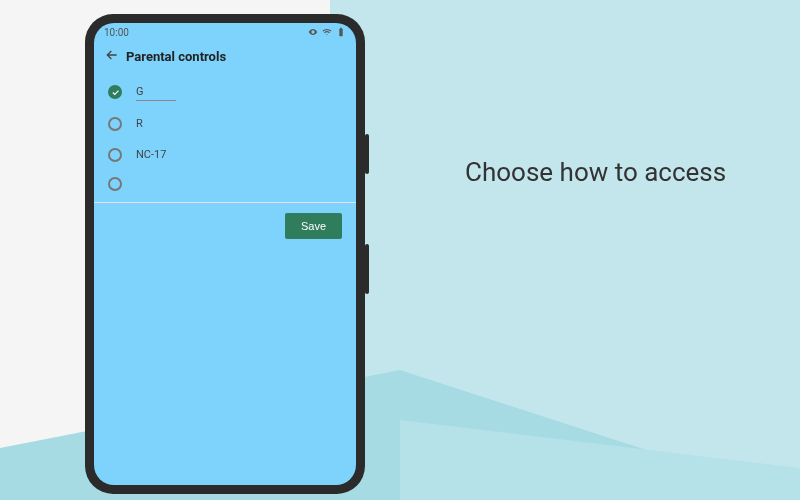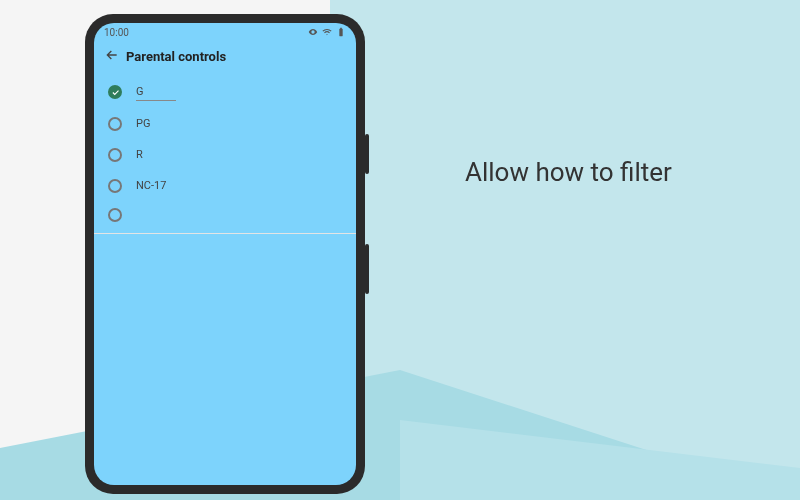--- a/index.html
+++ b/index.html
@@ -96,21 +96,21 @@
   }
 </style>
 </head>
 <body>
 
 <div class="bg-top2"></div>
 <div class="bg-bottom"></div>
 <div class="bg-bottom2"></div>
 
 <div class="promo">
-  <div>Allow how to filter</div>
+  <div>Choose how to access</div>
 </div>
 
 <div class="phone">
   <div class="screen">
 
     <div class="statusbar">
       <span>10:00</span>
       <span class="status-icons">
         <svg viewBox="0 0 24 24">
             <path d="M12 5c-7 0-10 7-10 7s3 7 10 7 10-7 10-7-3-7-10-7zm0 11a4 4 0 110-8 4 4 0 010 8z"></path>
@@ -138,39 +138,38 @@
 
       <div class="opt">
         <span class="radio sel">
           <svg viewBox="0 0 24 24">
               <path d="M5 12l5 5L20 7"></path>
             </svg>
         </span>
         <span class="opt-label underline">G</span>
       </div>
 
-      <div class="opt">
-        <span class="radio"></span>
-        <span class="opt-label">PG</span>
-      </div>
 
 
       <div class="opt">
         <span class="radio"></span>
         <span class="opt-label">R</span>
       </div>
 
       <div class="opt">
         <span class="radio"></span>
         <span class="opt-label">NC-17</span>
       </div>
 
       <div class="opt">
         <span class="radio"></span>
       </div>
 
     </div>
 
     <div class="divider"></div>
 
+    <div class="save-row">
+      <button class="save-btn">Save</button>
+    </div>
 
   </div>
 </div>
 
 </body></html>

